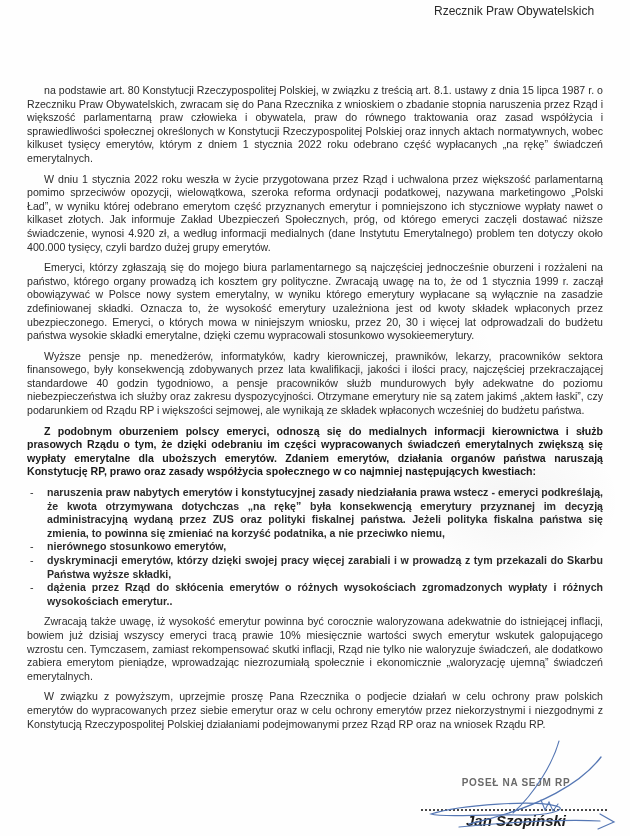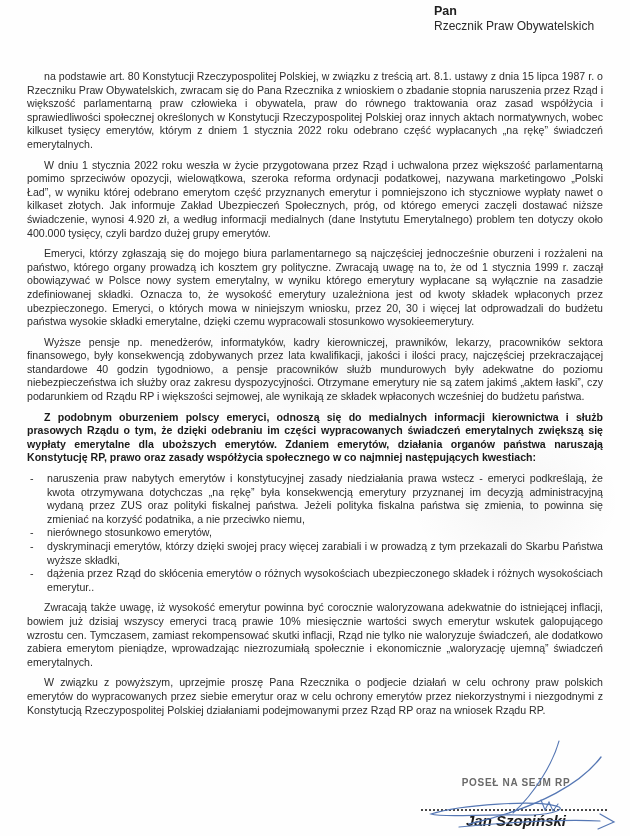--- a/index.html
+++ b/index.html
@@ -17,37 +17,37 @@
   .wm1 { left:170px; top:260px; width:330px; height:200px;
     background: radial-gradient(ellipse at center, rgba(80,80,80,0.045), rgba(0,0,0,0) 70%); }
   .wm2 { left:410px; top:420px; width:210px; height:160px;
     background: radial-gradient(ellipse at center, rgba(80,80,80,0.055), rgba(0,0,0,0) 70%); }
 
   .recipient { position:absolute; left:434px; top:4px; }
   .r-salutation { font-weight:700; font-size:12.5px; line-height:15px; color:#1e1e1e; }
   .r-name { font-weight:700; font-size:13.5px; line-height:17px; color:#1e1e1e; }
   .r-title { font-weight:400; font-size:12px; line-height:15px; color:#2a2a2a; }
 
-  .letter-body { position:absolute; left:27px; top:70px; width:576px; }
+  .letter-body { position:absolute; left:27px; top:84px; width:576px; }
   .para {
     margin: 0 0 7px 0;
     font-size: 10.6px;
     line-height: 13.6px;
     text-align: justify;
     text-indent: 17px;
     color: #2c2c2c;
   }
   .para.emphasis {
     font-weight: 700;
     color: #1b1b1b;
   }
   .grievances { margin: 0 0 7px 0; }
   .li { display:flex; font-size:10.6px; line-height:13.6px; color:#2c2c2c; }
   .li .dash { flex:0 0 17px; padding-left:3px; }
-  .li .li-text { flex:1; text-align:justify; }
+  .li .li-text { flex:1; text-align:justify;font-weight:bold; }
 
   .sig { position:absolute; left:421px; top:777px; width:190px; }
   .sig-title {
     font-size:10px; font-weight:700; letter-spacing:0.7px;
     color:#6a6a6a; text-align:center; white-space:nowrap;
   }
   .sig-line { margin-top:21px; width:186px; border-top:2px dotted #4a4a4a; height:0; }
   .sig-name {
     margin-top:1px; text-align:center;
     font-weight:700; font-style:italic;
@@ -58,21 +58,20 @@
 </style>
 </head>
 <body>
 
 <div class="page">
 
   <div class="wm wm1"></div>
   <div class="wm wm2"></div>
 
   <header class="recipient">
-    <div class="r-salutation">Pan</div>
     <div class="r-title">Rzecznik Praw Obywatelskich</div>
   </header>
 
   <main class="letter-body">
     <p class="para">na podstawie art. 80 Konstytucji Rzeczypospolitej Polskiej, w związku z treścią art. 8.1. ustawy z dnia 15 lipca 1987 r. o Rzeczniku Praw Obywatelskich, zwracam się do Pana Rzecznika z wnioskiem o zbadanie stopnia naruszenia przez Rząd i większość parlamentarną praw człowieka i obywatela, praw do równego traktowania oraz zasad współżycia i sprawiedliwości społecznej określonych w Konstytucji Rzeczypospolitej Polskiej oraz innych aktach normatywnych, wobec kilkuset tysięcy emerytów, którym z dniem 1 stycznia 2022 roku odebrano część wypłacanych „na rękę” świadczeń emerytalnych.</p>
     <p class="para">W dniu 1 stycznia 2022 roku weszła w życie przygotowana przez Rząd i uchwalona przez większość parlamentarną pomimo sprzeciwów opozycji, wielowątkowa, szeroka reforma ordynacji podatkowej, nazywana marketingowo „Polski Ład”, w wyniku której odebrano emerytom część przyznanych emerytur i pomniejszono ich styczniowe wypłaty nawet o kilkaset złotych. Jak informuje Zakład Ubezpieczeń Społecznych, próg, od którego emeryci zaczęli dostawać niższe świadczenie, wynosi 4.920 zł, a według informacji medialnych (dane Instytutu Emerytalnego) problem ten dotyczy około 400.000 tysięcy, czyli bardzo dużej grupy emerytów.</p>
     <p class="para">Emeryci, którzy zgłaszają się do mojego biura parlamentarnego są najczęściej jednocześnie oburzeni i rozżaleni na państwo, którego organy prowadzą ich kosztem gry polityczne. Zwracają uwagę na to, że od 1 stycznia 1999 r. zaczął obowiązywać w Polsce nowy system emerytalny, w wyniku którego emerytury wypłacane są wyłącznie na zasadzie zdefiniowanej składki. Oznacza to, że wysokość emerytury uzależniona jest od kwoty składek wpłaconych przez ubezpieczonego. Emeryci, o których mowa w niniejszym wniosku, przez 20, 30 i więcej lat odprowadzali do budżetu państwa wysokie składki emerytalne, dzięki czemu wypracowali stosunkowo wysokieemerytury.</p>
     <p class="para">Wyższe pensje np. menedżerów, informatyków, kadry kierowniczej, prawników, lekarzy, pracowników sektora finansowego, były konsekwencją zdobywanych przez lata kwalifikacji, jakości i ilości pracy, najczęściej przekraczającej standardowe 40 godzin tygodniowo, a pensje pracowników służb mundurowych były adekwatne do poziomu niebezpieczeństwa ich służby oraz zakresu dyspozycyjności. Otrzymane emerytury nie są zatem jakimś „aktem łaski”, czy podarunkiem od Rządu RP i większości sejmowej, ale wynikają ze składek wpłaconych wcześniej do budżetu państwa.</p>
     <p class="para emphasis">Z podobnym oburzeniem polscy emeryci, odnoszą się do medialnych informacji kierownictwa i służb prasowych Rządu o tym, że dzięki odebraniu im części wypracowanych świadczeń emerytalnych zwiększą się wypłaty emerytalne dla uboższych emerytów. Zdaniem emerytów, działania organów państwa naruszają Konstytucję RP, prawo oraz zasady współżycia społecznego w co najmniej następujących kwestiach:</p>
 
@@ -84,21 +83,21 @@
       <div class="li">
         <span class="dash">-</span>
         <span class="li-text">nierównego stosunkowo emerytów,</span>
       </div>
       <div class="li">
         <span class="dash">-</span>
         <span class="li-text">dyskryminacji emerytów, którzy dzięki swojej pracy więcej zarabiali i w prowadzą z tym przekazali do Skarbu Państwa wyższe składki,</span>
       </div>
       <div class="li">
         <span class="dash">-</span>
-        <span class="li-text">dążenia przez Rząd do skłócenia emerytów o różnych wysokościach ubezpieczonego składek i różnych wysokościach emerytur..</span>
+        <span class="li-text">dążenia przez Rząd do skłócenia emerytów o różnych wysokościach zgromadzonych wypłaty i różnych wysokościach emerytur..</span>
       </div>
     </div>
 
     <p class="para">Zwracają także uwagę, iż wysokość emerytur powinna być corocznie waloryzowana adekwatnie do istniejącej inflacji, bowiem już dzisiaj wszyscy emeryci tracą prawie 10% miesięcznie wartości swych emerytur wskutek galopującego wzrostu cen. Tymczasem, zamiast rekompensować skutki inflacji, Rząd nie tylko nie waloryzuje świadczeń, ale dodatkowo zabiera emerytom pieniądze, wprowadzając niezrozumiałą społecznie i ekonomicznie „waloryzację ujemną” świadczeń emerytalnych.</p>
     <p class="para">W związku z powyższym, uprzejmie proszę Pana Rzecznika o podjecie działań w celu ochrony praw polskich emerytów do wypracowanych przez siebie emerytur oraz w celu ochrony emerytów przez niekorzystnymi i niezgodnymi z Konstytucją Rzeczypospolitej Polskiej działaniami podejmowanymi przez Rząd RP oraz na wniosek Rządu RP.</p>
   </main>
 
   <div class="sig">
     <div class="sig-title">POSEŁ NA SEJM RP</div>
     <div class="sig-line"></div>

